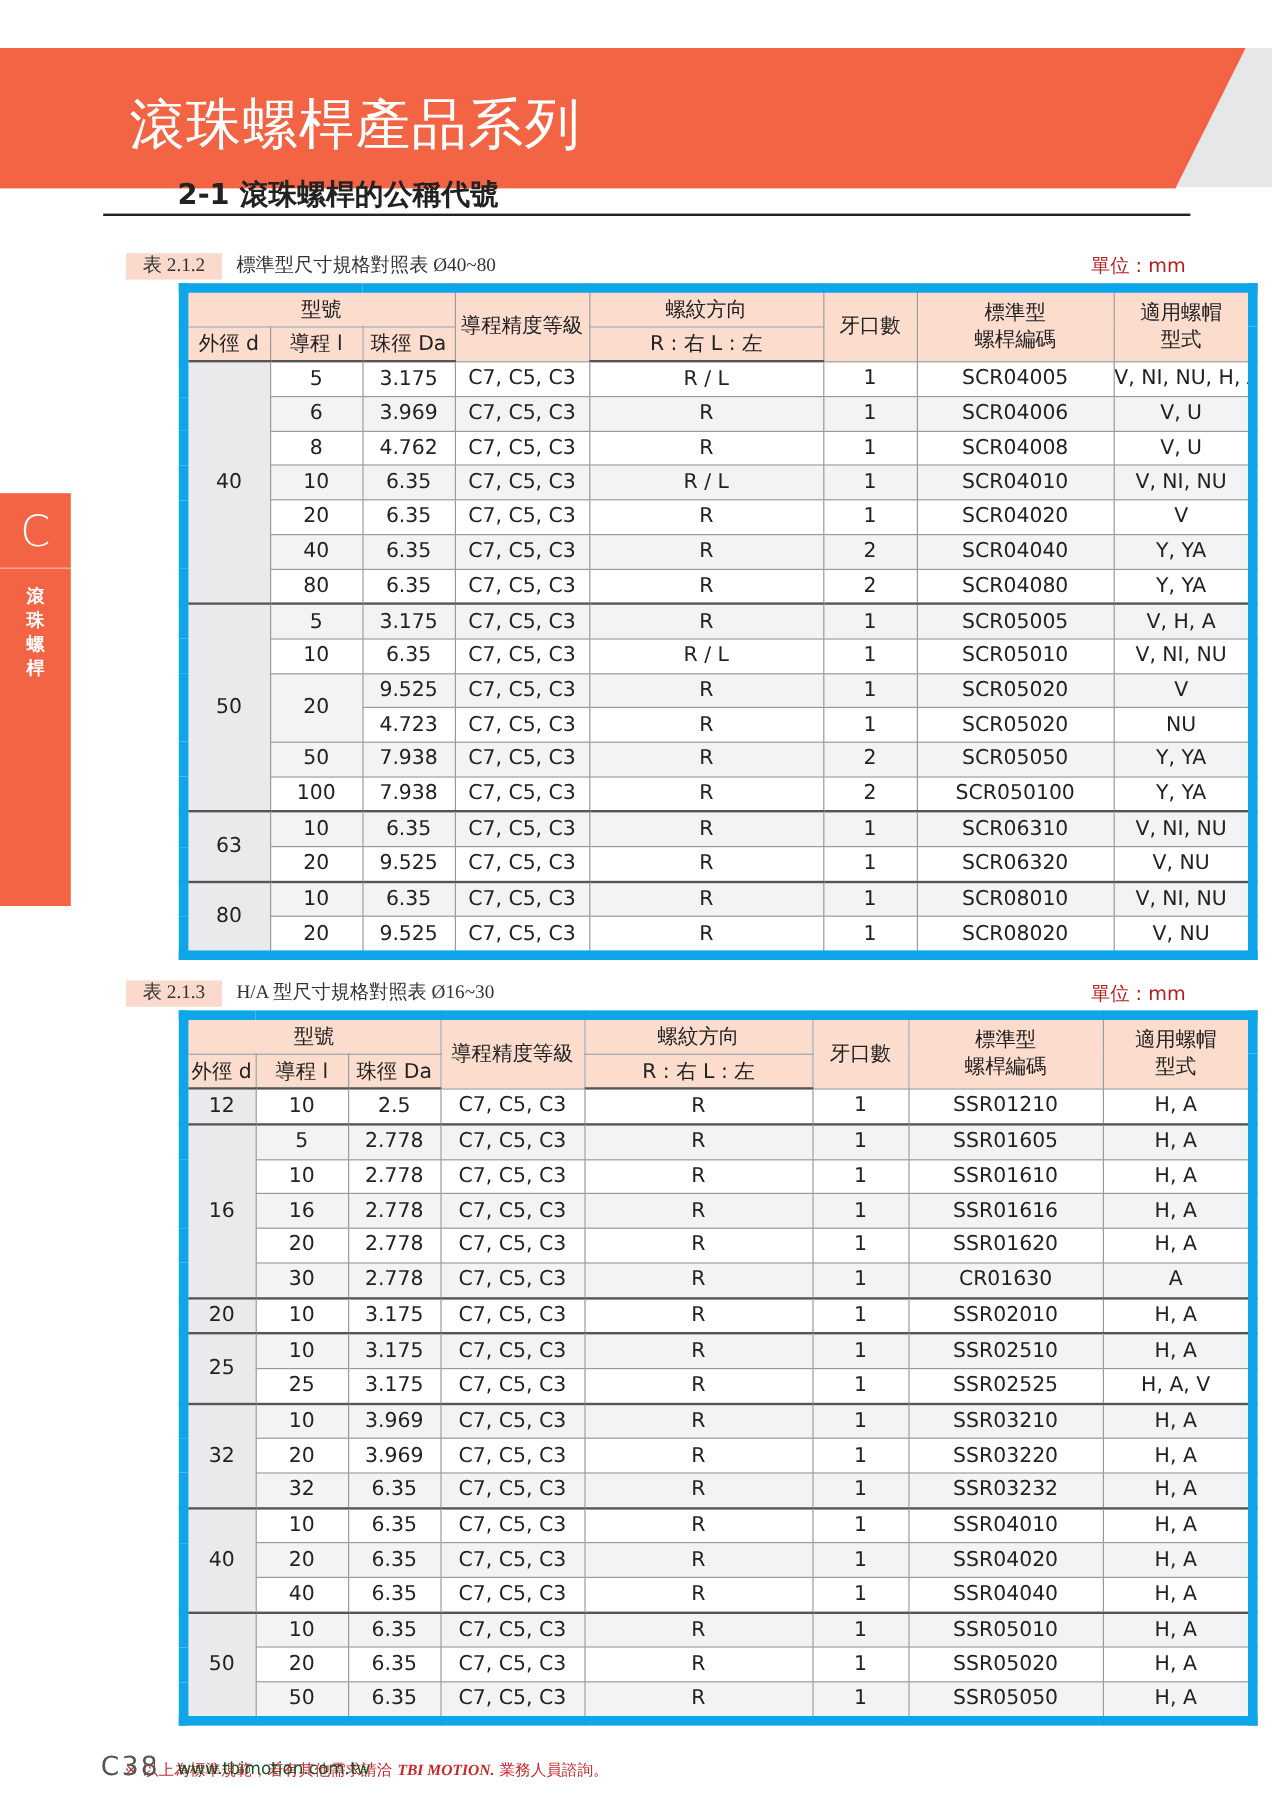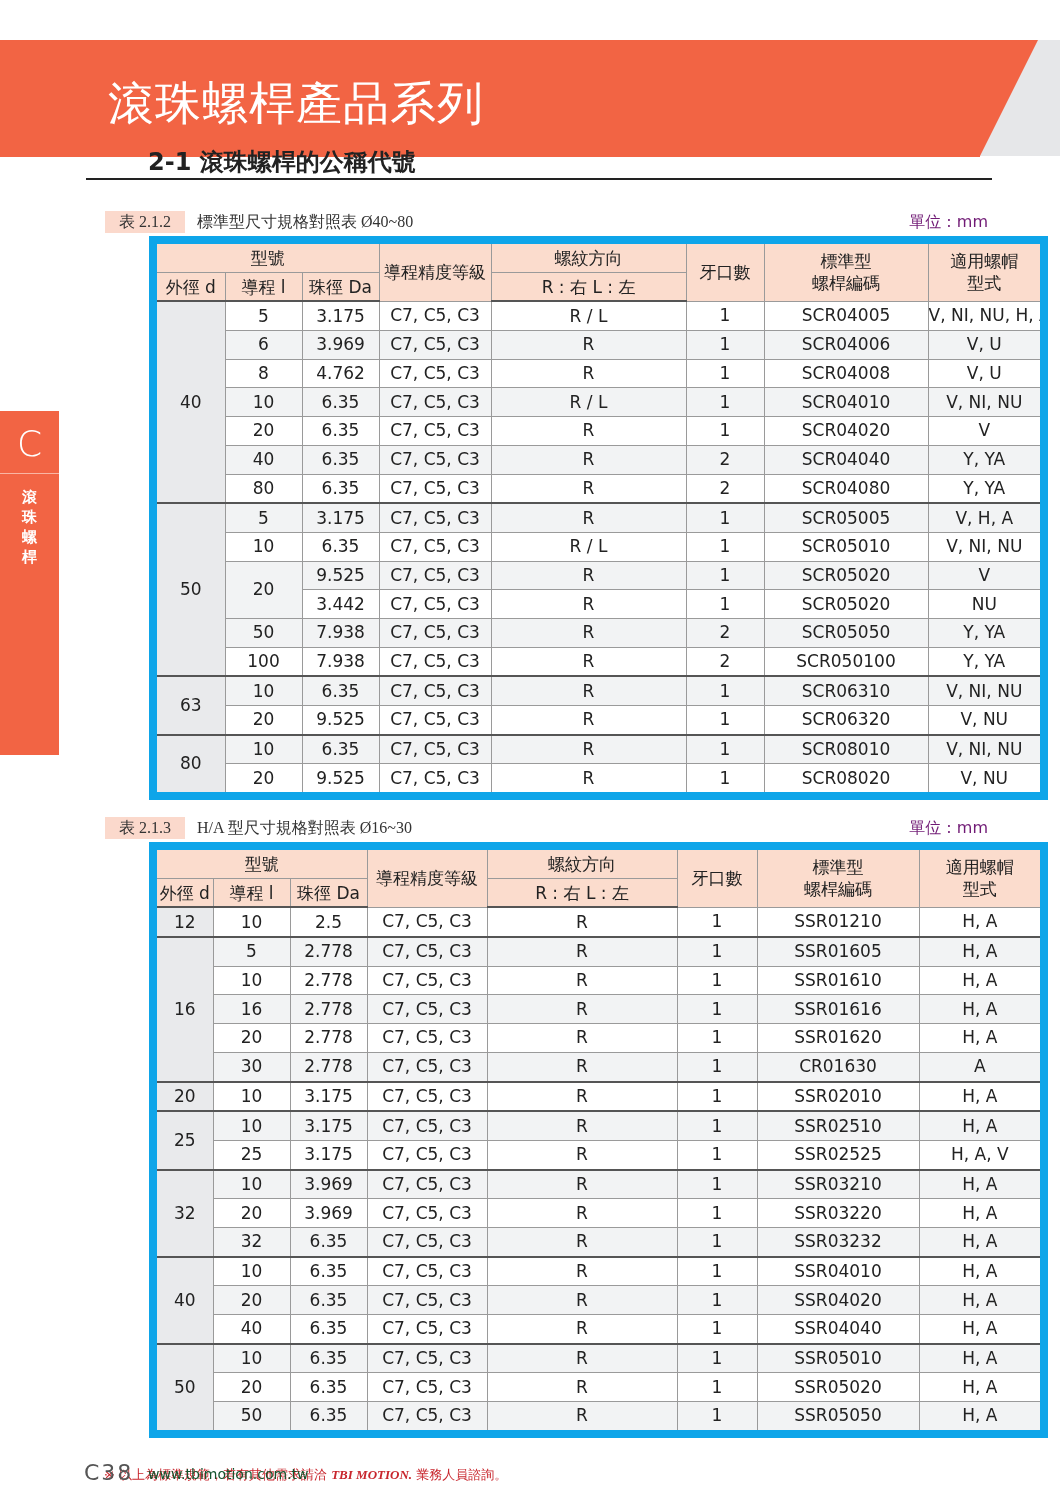--- a/index.html
+++ b/index.html
@@ -44,21 +44,21 @@
     position:absolute; left:0; top:76px; width:59px; text-align:center; color:#fff;
     font-size:15px; line-height:20px; font-weight:bold;
   }
   .caption {
     position:absolute; left:105px; font-size:16px; color:#333; height:22px; line-height:22px;font-family:Liberation Serif, serif;
   }
   .caption .tag {
     display:inline-block; background:#fbd9cc; padding:0 14px; margin-right:12px;
   }
   .unit {
-    position:absolute; right:72px; font-size:16px; color:#701a75; height:22px; line-height:22px;
+    position:absolute; right:72px; font-size:16px; color:#b91c1c; height:22px; line-height:22px;
   }
   table.spec {
     position:absolute; left:101px; width:891px; border-collapse:collapse;
     border:8px solid #0ea5e9; font-size:17px; table-layout:fixed;margin-left:48px;
   }
   table.spec th, table.spec td {
     border:1px solid #9a9a9a; text-align:center; padding:0; height:27.7px; line-height:27px;
     white-space:nowrap; overflow:hidden;
   }
   table.spec th {
@@ -222,21 +222,21 @@
       <tr class="alt">
         <td rowspan="2">20</td>
         <td>9.525</td>
         <td>C7, C5, C3</td>
         <td>R</td>
         <td>1</td>
         <td>SCR05020</td>
         <td>V</td>
       </tr>
       <tr>
-        <td>3.442</td>
+        <td>4.723</td>
         <td>C7, C5, C3</td>
         <td>R</td>
         <td>1</td>
         <td>SCR05020</td>
         <td>NU</td>
       </tr>
       <tr class="alt">
         <td>50</td>
         <td>7.938</td>
         <td>C7, C5, C3</td>

